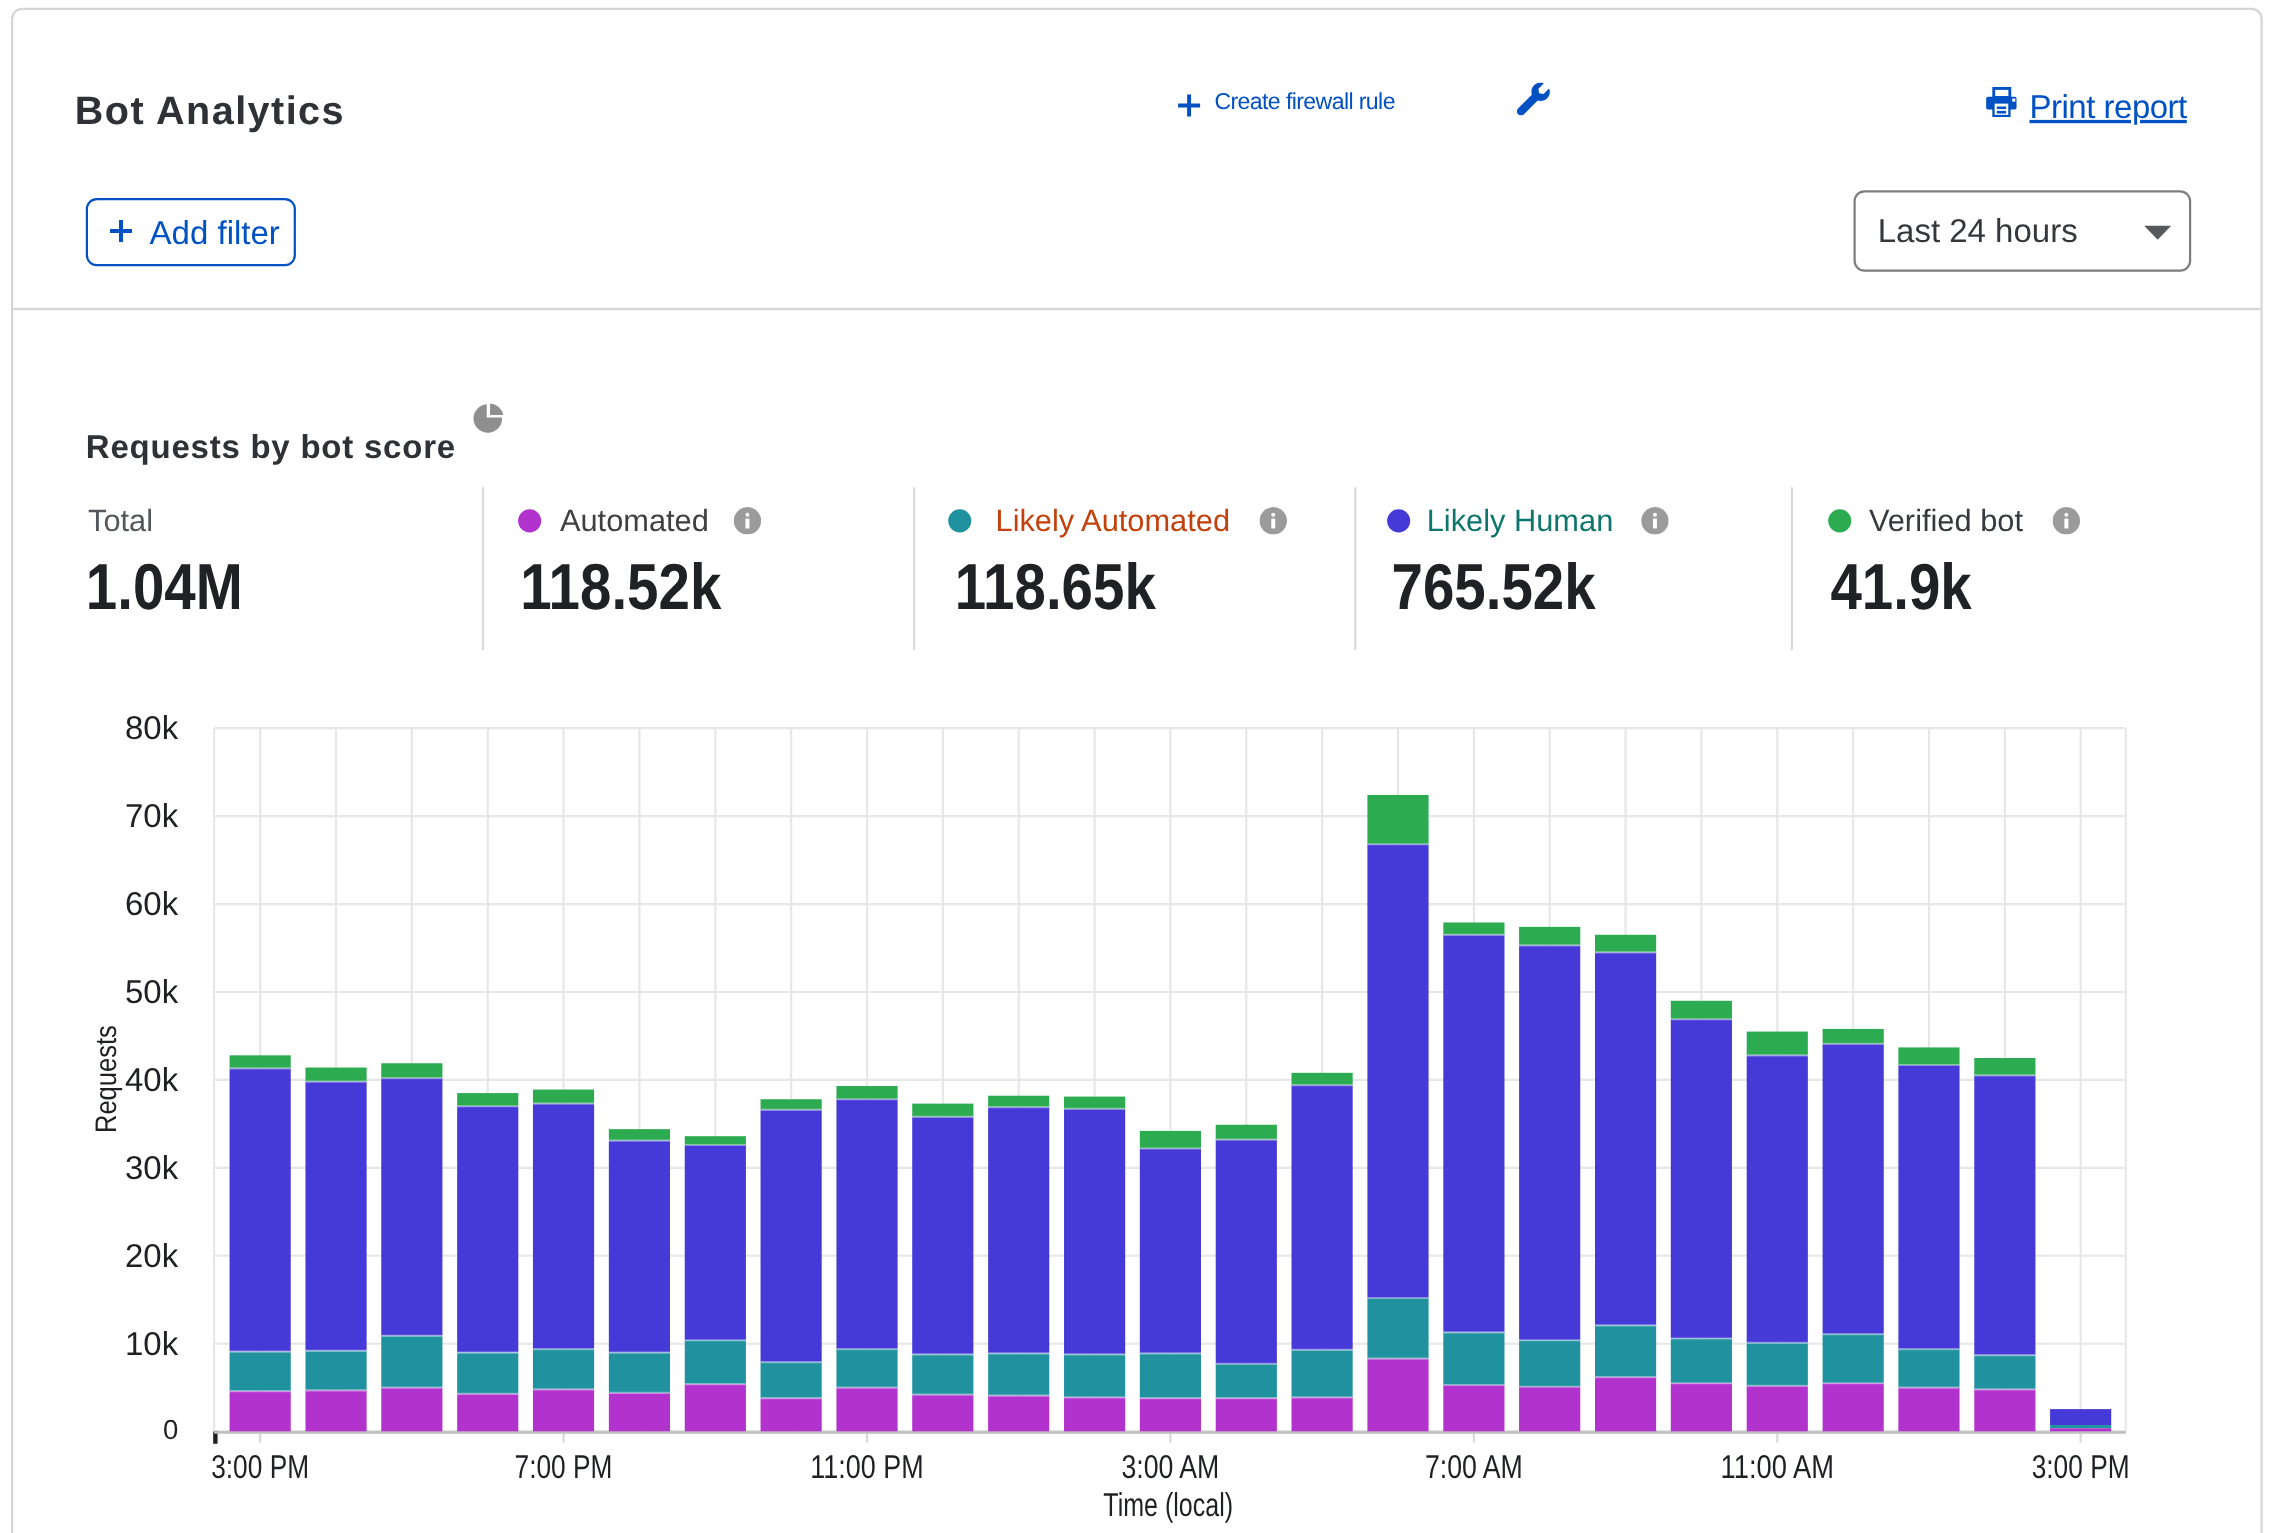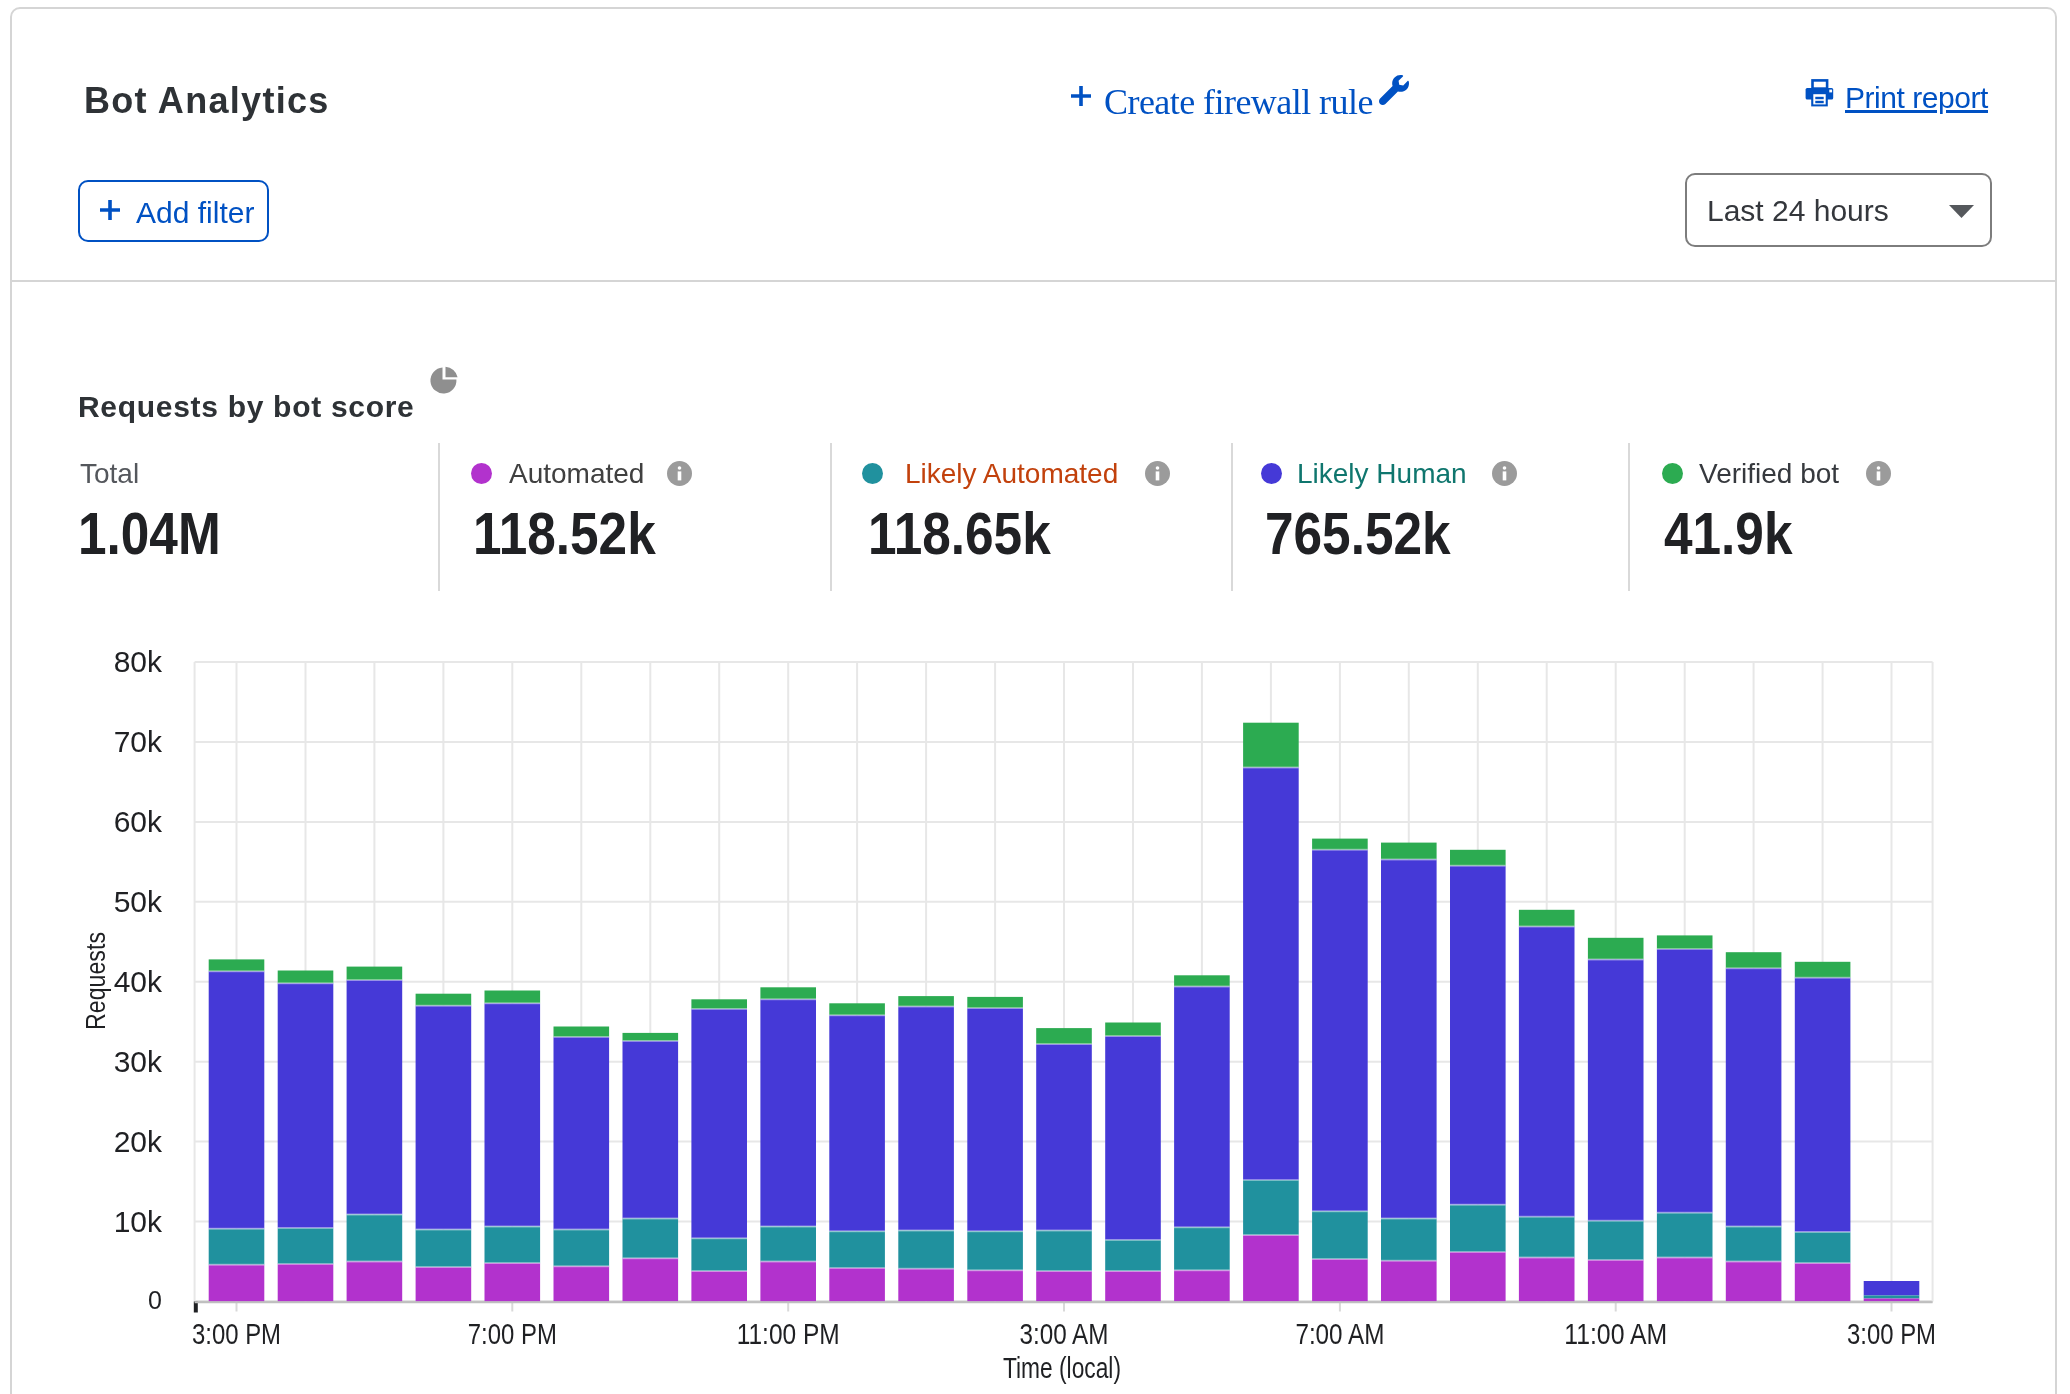--- a/index.html
+++ b/index.html
@@ -9,26 +9,26 @@
   .blue { color:#0051c3; }
 </style>
 </head>
 <body>
 <div id="page">
 
   <div class="abs" style="left:10px; top:7px; width:2047px; height:1500px; border:2px solid #d5d5d5; border-radius:10px;"></div>
 
   <div class="abs" style="left:12px; top:280px; width:2043px; height:2px; background:#d5d5d5;"></div>
 
-  <div class="abs" style="left:84px; top:80px; font-size:36px; font-weight:700; color:#2e3236; letter-spacing:1.3px;">Bot Analytics</div>
+  <div class="abs" style="left:68px; top:80px; font-size:36px; font-weight:700; color:#2e3236; letter-spacing:1.3px;">Bot Analytics</div>
 
   <svg class="abs" style="left:1070px; top:85px;" width="22" height="22" viewBox="0 0 22 22">
       <path d="M11 1v20M1 11h20" stroke="#0051c3" stroke-width="3.6"></path>
     </svg>
-  <div class="abs blue" style="left:1104px; top:81px; font-size:36px; letter-spacing:-0.55px;font-family:Liberation Serif, serif;">Create firewall rule</div>
+  <div class="abs blue" style="left:1104px; top:81px; font-size:21px; letter-spacing:-0.55px;">Create firewall rule</div>
   <svg class="abs" style="left:1379px; top:75px;" width="30" height="30" viewBox="0 0 512 512">
       <path fill="#0051c3" d="M507.73 109.1c-2.24-9.03-13.54-12.09-20.12-5.51l-74.36 74.36-67.88-11.31-11.31-67.88 74.36-74.36c6.62-6.62 3.43-17.9-5.66-20.16-47.38-11.74-99.55.91-136.58 37.93-39.64 39.64-50.55 97.1-34.05 147.2L18.74 402.76c-24.99 24.99-24.99 65.51 0 90.5 24.99 24.99 65.51 24.99 90.5 0l213.21-213.21c50.12 16.71 107.47 5.68 147.37-34.22 37.07-37.07 49.7-89.32 37.91-136.73z"></path>
     </svg>
   <svg class="abs" style="left:1805px; top:79px;" width="29" height="29" viewBox="0 0 29 29">
       <rect x="7.5" y="1.4" width="14.6" height="8.2" fill="none" stroke="#0051c3" stroke-width="2.6"></rect>
       <rect x="0.6" y="9" width="27.6" height="11.5" rx="1.6" fill="#0051c3"></rect>
       <rect x="6.2" y="15" width="16.6" height="12.4" fill="#0051c3"></rect>
       <rect x="8.3" y="15.2" width="12.4" height="10.2" fill="#fff"></rect>
       <rect x="10.3" y="17.8" width="8.4" height="2.4" fill="#0051c3"></rect>
       <rect x="10.3" y="21.8" width="8.4" height="2.4" fill="#0051c3"></rect>

